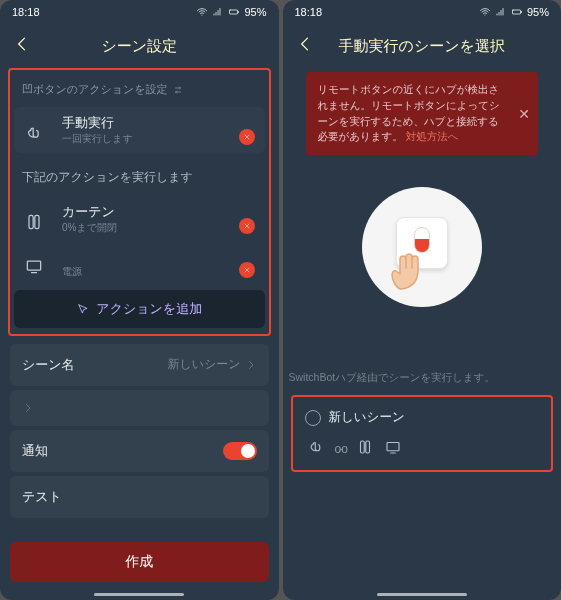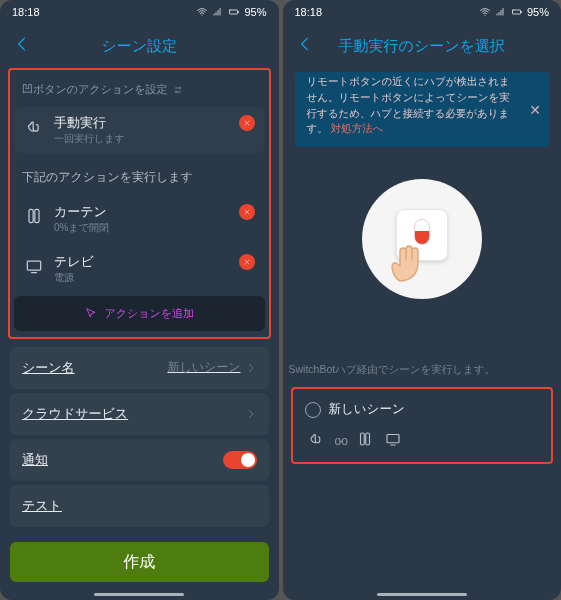--- a/index.html
+++ b/index.html
@@ -1,45 +1,45 @@
 <!DOCTYPE html>
 <html><head>
 <meta charset="utf-8">
 <style>
   * { margin: 0; padding: 0; box-sizing: border-box; font-family: -apple-system, "Hiragino Sans", sans-serif; }
   body { background: #555; display: flex; gap: 4px; width: 561px; height: 600px; }
   .phone { width: 334px; height: 600px; background: #2a3847; position: relative; overflow: hidden; border-radius: 12px; }
   .status-bar { height: 24px; display: flex; align-items: center; justify-content: space-between; padding: 0 12px; color: #fff; font-size: 11px; }
   .status-right { display: flex; align-items: center; gap: 4px; }
   .status-right svg { width: 12px; height: 12px; }
-  .header { height: 44px; display: flex; align-items: center; padding: 0 12px; color: #0ea5e9; }
+  .header { height: 44px; display: flex; align-items: center; padding: 0 12px; color: #fef9c3; }
   .header .back { width: 24px; }
   .header .title { flex: 1; text-align: center; font-size: 15px; }
   .header .spacer { width: 24px; }
   .content { padding: 0 6px; }
   .highlight-box { border: 2px solid #e84430; border-radius: 4px; margin: 0 2px 8px 2px; padding: 6px 4px; }
   .section-label { color: #8a97a6; font-size: 11px; padding: 6px 8px; display: flex; align-items: center; gap: 4px; }
-  .row-item { background: #2f3d4c; border-radius: 6px; padding: 8px 10px; margin: 4px 0; display: flex; align-items: flex-start; gap: 10px; position: relative; }
+  .row-item { background: #2f3d4c; border-radius: 6px; padding: 8px 10px; margin: 4px 0; display: flex; align-items: flex-end; gap: 18px; position: relative; }
   .row-item.flat { background: transparent; }
   .row-icon { width: 20px; height: 24px; display: flex; align-items: center; justify-content: center; color: #c4ccd4; flex-shrink: 0; }
   .row-text { flex: 1; display: flex; flex-direction: column; }
   .row-title { color: #e8ecef; font-size: 13px; line-height: 1.3; }
   .row-sub { color: #7a8694; font-size: 10px; line-height: 1.3; }
   .delete-dot { width: 16px; height: 16px; border-radius: 50%; background: #e84430; display: flex; align-items: center; justify-content: center; color: #fff; font-size: 10px; flex-shrink:0; }
-  .action-add { background: #1a2530; border-radius: 6px; padding: 10px; margin: 4px 0 0 0; display: flex; align-items: center; justify-content: center; gap: 6px; color: #d946ef; font-size: 11px; }
-  .list-row { background: #33414f; border-radius: 6px; margin: 4px 4px; padding: 12px 12px; display: flex; align-items: center; justify-content: space-between; color: #e8ecef; font-size: 13px; text-decoration: underline; }
+  .action-add { background: #1a2530; border-radius: 6px; padding: 10px; margin: 4px 0 0 0; display: flex; align-items: center; justify-content: center; gap: 6px; color: #c4b5fd; font-size: 13px; }
+  .list-row { background: #33414f; border-radius: 6px; margin: 4px 4px; padding: 12px 12px; display: flex; align-items: center; justify-content: space-between; color: #e8ecef; font-size: 13px; }
   .list-row .value { color: #7a8694; font-size: 12px; display:flex; align-items:center; gap:4px; }
   .chev { color: #7a8694; }
   .toggle-on { width: 34px; height: 18px; background: #e84430; border-radius: 9px; position: relative; }
   .toggle-on::after { content: ""; width: 14px; height: 14px; background: #fff; border-radius: 50%; position: absolute; right: 2px; top: 2px; }
-  .create-btn { position: absolute; bottom: 18px; left: 10px; right: 10px; height: 40px; background: #4d7c0f; border-radius: 6px; display: flex; align-items: center; justify-content: center; color: #fff; font-size: 16px; }
+  .create-btn { position: absolute; bottom: 18px; left: 10px; right: 10px; height: 40px; background: #7f1d1d; border-radius: 6px; display: flex; align-items: center; justify-content: center; color: #fff; font-size: 14px; }
   .nav-handle { position: absolute; bottom: 4px; left: 50%; transform: translateX(-50%); width: 90px; height: 3px; background: #aab3bc; border-radius: 2px; }
 
   
-  .alert-bar { background: #0c4a6e; margin: 4px 12px; border-radius: 4px; padding: 2px 30px 10px 12px; color: #e6c8c8; font-size: 10.5px; line-height: 1.5; position: relative; }
+  .alert-bar { background: #7f1d1d; margin: 4px 23px; border-radius: 4px; padding: 10px 30px 10px 12px; color: #e6c8c8; font-size: 10.5px; line-height: 1.5; position: relative; }
   .alert-bar .help { color: #e8705f; }
   .alert-close { position: absolute; right: 8px; top: 50%; transform: translateY(-50%); color: #d7b4b4; font-size: 14px; }
   .illus-wrap { display: flex; align-items: center; justify-content: center; padding: 28px 0 20px 0; }
   .illus { width: 120px; height: 120px; border-radius: 50%; background: #f5f5f5; position: relative; }
   .illus .switch { position: absolute; left: 34px; top: 30px; width: 52px; height: 52px; background: #fff; border: 1px solid #e4e4e4; border-radius: 8px; box-shadow: 0 2px 4px rgba(0,0,0,0.12); }
   .illus .button-red { position: absolute; left: 52px; top: 40px; width: 16px; height: 26px; border-radius: 8px; background: linear-gradient(#fff 45%, #e84430 45%); border: 1px solid #e8d0d0; }
   .illus .hand { position: absolute; left: 28px; top: 64px; width: 46px; height: 40px; }
   .section-head { color: #cfd6dd; font-size: 12px; padding: 4px 14px; }
   .section-sub { color: #76828f; font-size: 10.5px; padding: 2px 14px 8px 6px; margin-top: 42px; }
   .scene-box { border: 2px solid #e84430; border-radius: 4px; margin: 2px 8px; padding: 10px 8px 12px 8px; }
@@ -129,21 +129,20 @@
       </div>
 
       <div class="row-item flat">
         <div class="row-icon">
           <svg viewBox="0 0 24 24">
               <rect x="4" y="6" width="16" height="11" rx="1"></rect>
               <path d="M9 20h6"></path>
             </svg>
         </div>
         <div class="row-text">
-          <div class="row-title">テレビ</div>
           <div class="row-sub">電源</div>
         </div>
         <div class="delete-dot">
           <svg viewBox="0 0 24 24" width="8" height="8">
               <path d="M6 6l12 12M18 6L6 18"></path>
             </svg>
         </div>
       </div>
 
       <div class="action-add">
@@ -158,21 +157,20 @@
       <span>シーン名</span>
       <span class="value">
         <span>新しいシーン</span>
         <svg viewBox="0 0 24 24" width="12" height="12" class="chev">
             <path d="M9 5l7 7-7 7"></path>
           </svg>
       </span>
     </div>
 
     <div class="list-row">
-      <span>クラウドサービス</span>
       <svg viewBox="0 0 24 24" width="12" height="12" class="chev">
           <path d="M9 5l7 7-7 7"></path>
         </svg>
     </div>
 
     <div class="list-row">
       <span>通知</span>
       <div class="toggle-on"></div>
     </div>
 

